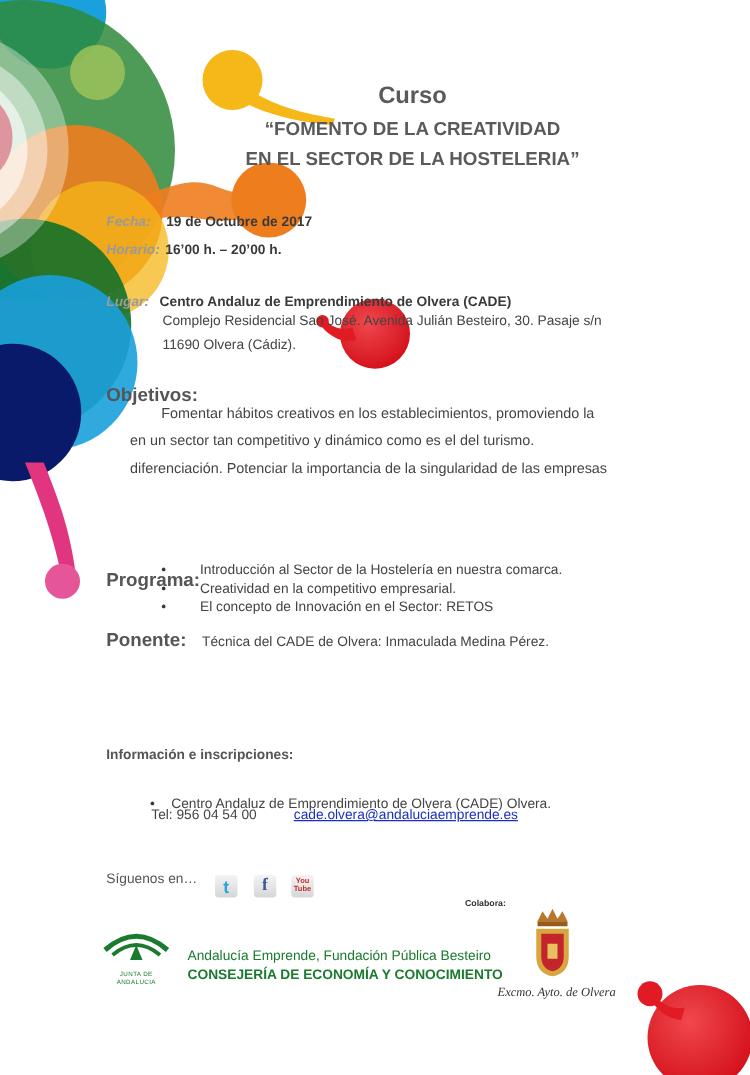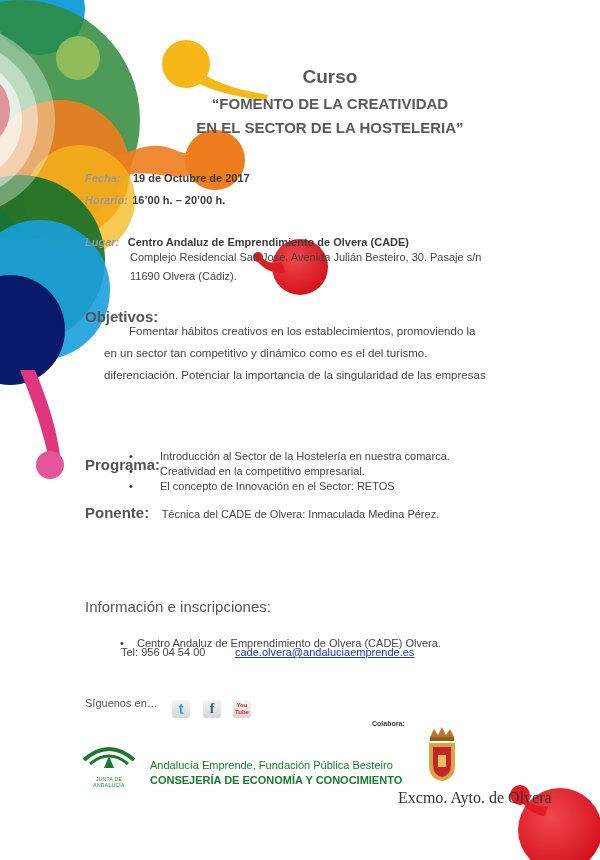--- a/index.html
+++ b/index.html
@@ -102,21 +102,21 @@
   <li>Introducción al Sector de la Hostelería en nuestra comarca.</li>
   <li>Creatividad en la competitivo empresarial.</li>
   <li>El concepto de Innovación en el Sector: RETOS</li>
 </ul>
 
 <div class="abs" style="left:85px; top:504px;">
   <span class="h">Ponente:</span>
   <span class="txt" style="margin-left:8px;">Técnica del CADE de Olvera: Inmaculada Medina Pérez.</span>
 </div>
 
-<div class="abs" style="left:85px; top:598px; font-weight:normal; font-size:15px; color:#555;">Información e inscripciones:</div>
+<div class="abs" style="left:85px; top:598px; font-weight:bold; font-size:11px; color:#555;">Información e inscripciones:</div>
 <ul class="abs bul" style="left:104px; top:620px;">
   <li style="padding-left:17px;">Centro Andaluz de Emprendimiento de Olvera (CADE) Olvera.</li>
 </ul>
 <div class="abs txt" style="left:121px; top:646px;">Tel: 956 04 54 00</div>
 <a class="abs link" style="left:235px; top:646px;">cade.olvera@andaluciaemprende.es</a>
 
 <div class="abs" style="left:85px; top:697px; font-weight:normal; font-size:11px; color:#555;">Síguenos en…</div>
 <div class="abs social" style="left:172px; top:700px; color:#2aa2dc;">t</div>
 <div class="abs social" style="left:203px; top:700px; color:#3b5998; font-family:'Liberation Serif', serif;">f</div>
 <div class="abs social" style="left:233px; top:700px; color:#c4302b; font-size:6px; text-align:center; line-height:7px;">You Tube</div>
@@ -135,13 +135,13 @@
 <div class="abs" style="left:372px; top:720px; font-size:7px; font-weight:bold; color:#333;">Colabora:</div>
 <div class="abs" style="left:426px; top:725px; width:32px; height:58px;">
   <svg width="32" height="58" viewBox="0 0 32 58">
     <path d="M4 12 L8 4 L12 10 L16 2 L20 10 L24 4 L28 12 Z" fill="#b9772b"></path>
     <rect x="4" y="12" width="24" height="4" fill="#9a5a1a"></rect>
     <path d="M3 18 L29 18 L29 40 Q29 54 16 56 Q3 54 3 40 Z" fill="#d8a640"></path>
     <path d="M7 22 L25 22 L25 40 Q25 50 16 52 Q7 50 7 40 Z" fill="#c4252b"></path>
     <rect x="12" y="30" width="8" height="12" fill="#e8c060"></rect>
   </svg>
 </div>
-<div class="abs" style="left:398px; top:789px; font-size:16px; color:#333; font-family:'Liberation Serif', serif;">Excmo. Ayto. de Olvera</div>
+<div class="abs" style="left:398px; top:789px; font-size:10px; font-style:italic; color:#333; font-family:'Liberation Serif', serif;">Excmo. Ayto. de Olvera</div>
 
 </body></html>

